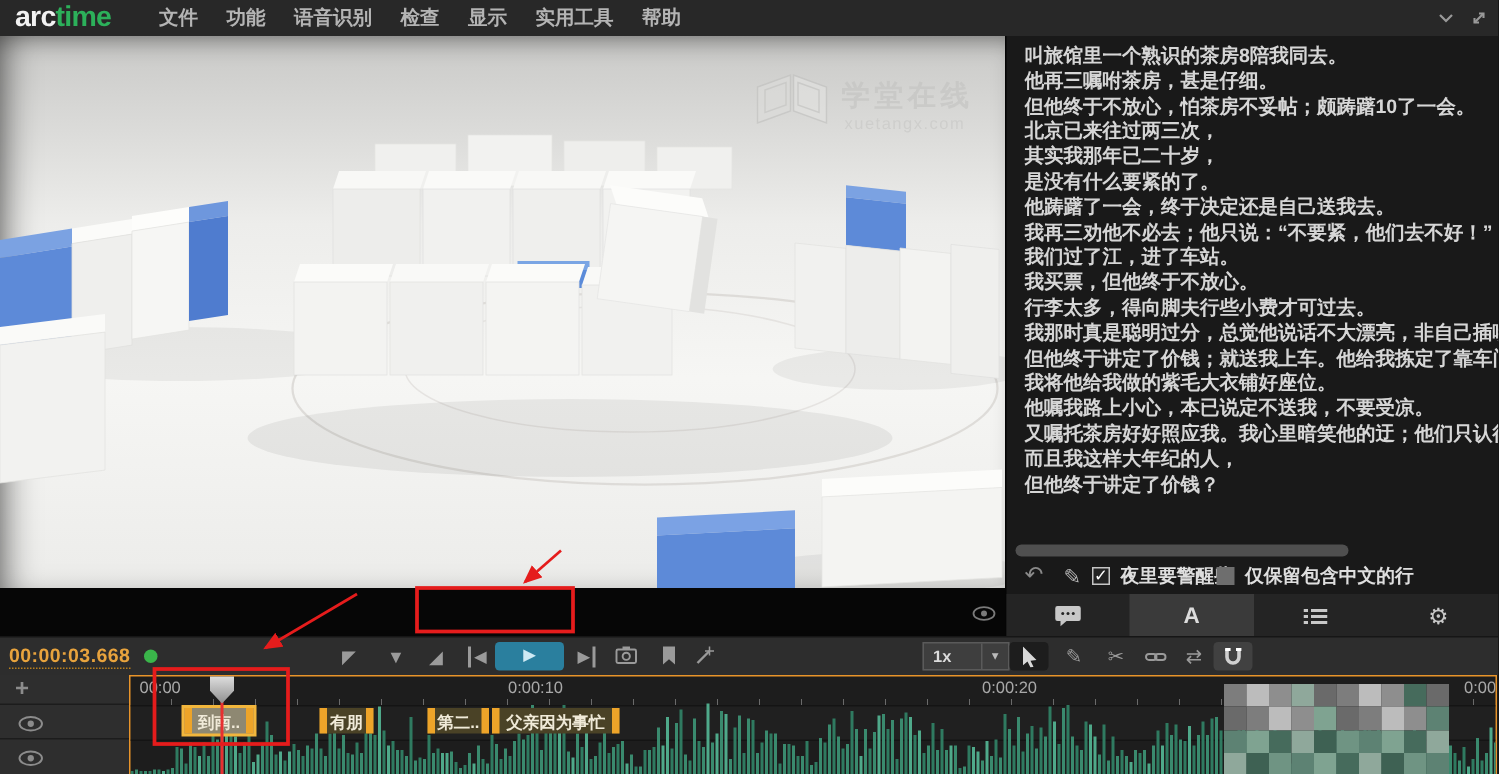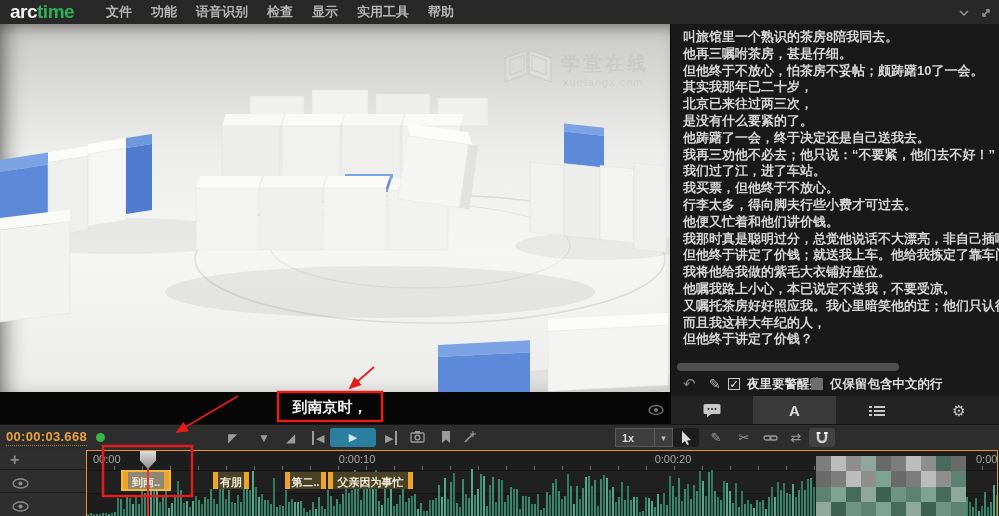--- a/index.html
+++ b/index.html
@@ -206,44 +206,42 @@
         <polygon points="24,4 46,12 46,36 24,28" fill="#e2e2e0" stroke="#c2c2c0"></polygon>
         <polygon points="5,14 19,9 19,24 5,29" fill="none" stroke="#c6c6c4"></polygon>
         <polygon points="27,9 41,14 41,29 27,24" fill="none" stroke="#c6c6c4"></polygon>
         <text x="56" y="24" font-size="19" font-weight="bold" fill="#c4c4c2" letter-spacing="3">学堂在线</text>
         <text x="58" y="40" font-size="11" fill="#c8c8c6" letter-spacing="1">xuetangx.com</text>
       </g>
     </svg>
   </div>
 
   <div class="subbar">
-    <div class="sub-text">到南京时，</div>
     <span class="sub-eye">
       <svg width="16" height="10" viewBox="0 0 16 10">
           <ellipse cx="8" cy="5" rx="7" ry="4.3" fill="none" stroke="#7a7a7a" stroke-width="1.2"></ellipse>
           <circle cx="8" cy="5" r="2" fill="#7a7a7a"></circle>
         </svg>
     </span>
   </div>
 
   <div class="rpanel">
     <div class="transcript">
 
         <div class="line">叫旅馆里一个熟识的茶房8陪我同去。</div>
         <div class="line">他再三嘱咐茶房，甚是仔细。</div>
         <div class="line">但他终于不放心，怕茶房不妥帖；颇踌躇10了一会。</div>
+        <div class="line">北京已来往过两三次，</div>
         <div class="line">其实我那年已二十岁，</div>
-        <div class="line">北京已来往过两三次，</div>
         <div class="line">是没有什么要紧的了。</div>
         <div class="line">他踌躇了一会，终于决定还是自己送我去。</div>
         <div class="line">我再三劝他不必去；他只说：“不要紧，他们去不好！”</div>
         <div class="line">我们过了江，进了车站。</div>
         <div class="line">我买票，但他终于不放心。</div>
         <div class="line">行李太多，得向脚夫行些小费才可过去。</div>
-        <div class="line">他便又忙着和他们讲价钱。</div>
         <div class="line">我那时真是聪明过分，总觉他说话不大漂亮，非自己插嘴不可</div>
         <div class="line">但他终于讲定了价钱；就送我上车。他给我拣定了靠车门的一</div>
         <div class="line">我将他给我做的紫毛大衣铺好座位。</div>
         <div class="line">他嘱我路上小心，本已说定不送我，不要受凉。</div>
         <div class="line">又嘱托茶房好好照应我。我心里暗笑他的迂；他们只认得钱</div>
         <div class="line">而且我这样大年纪的人，</div>
         <div class="line">但他终于讲定了价钱？</div>
       </div>
     <div class="hscroll"></div>
     <div class="opts">

